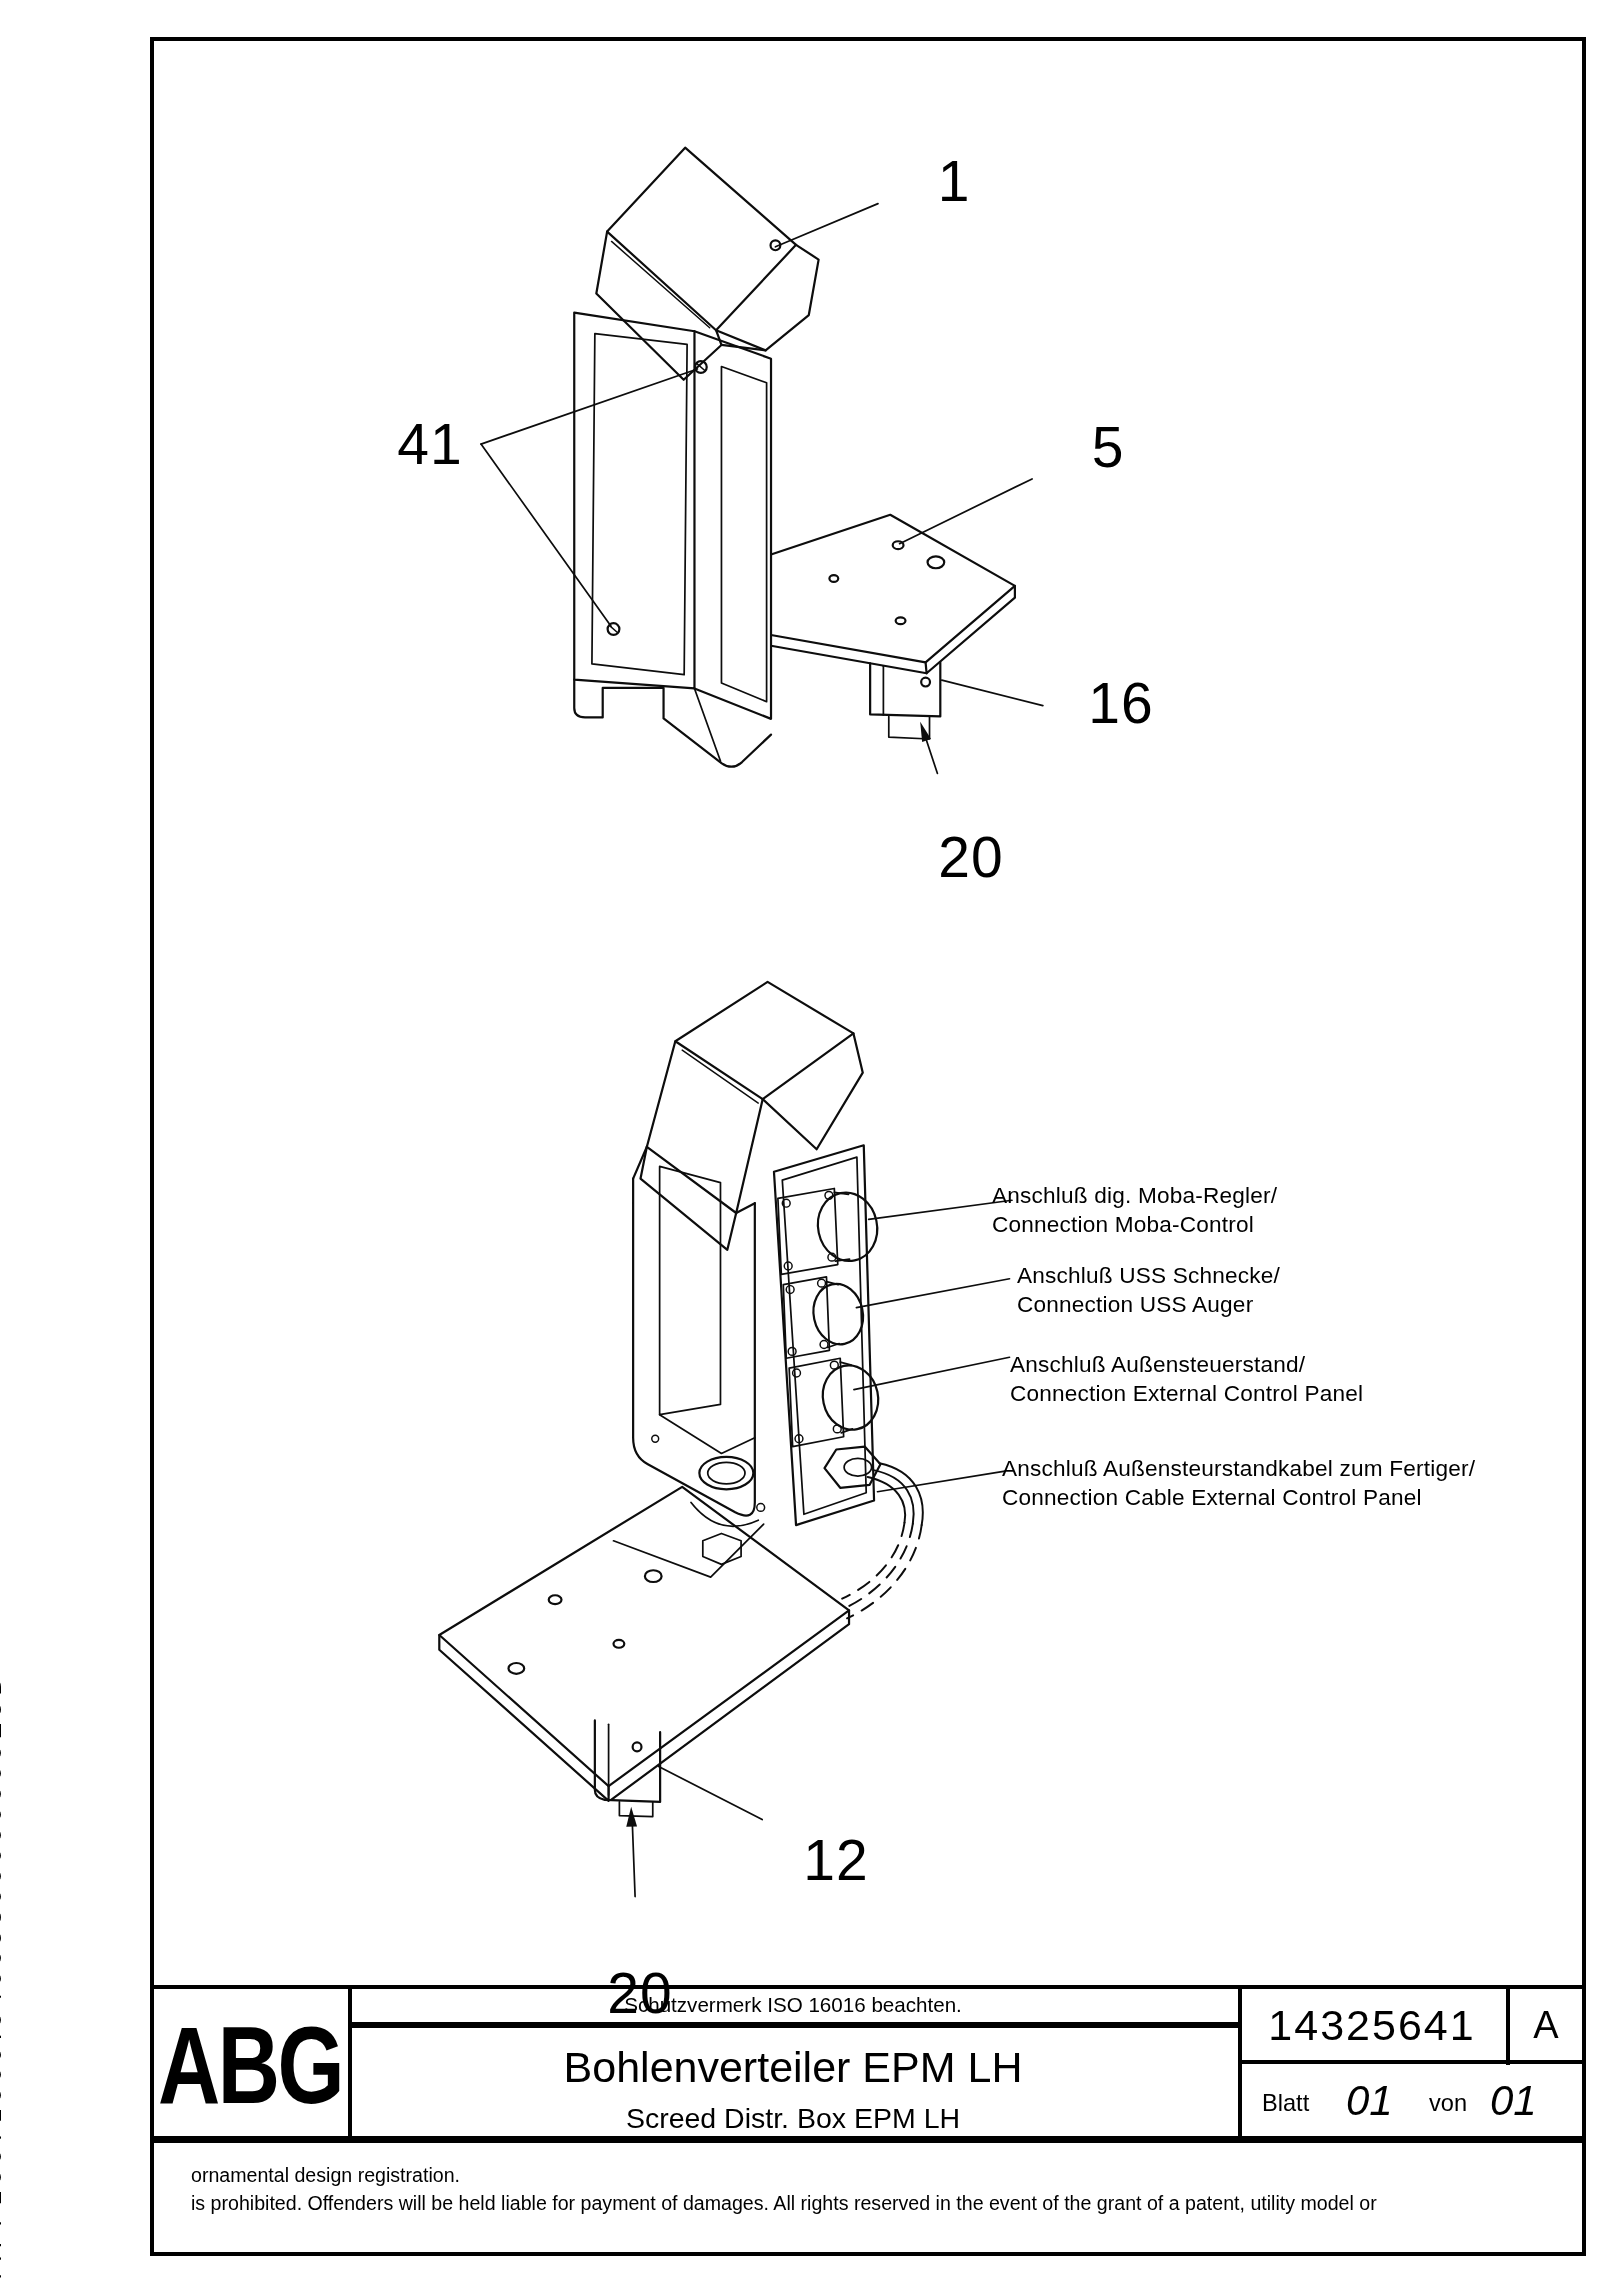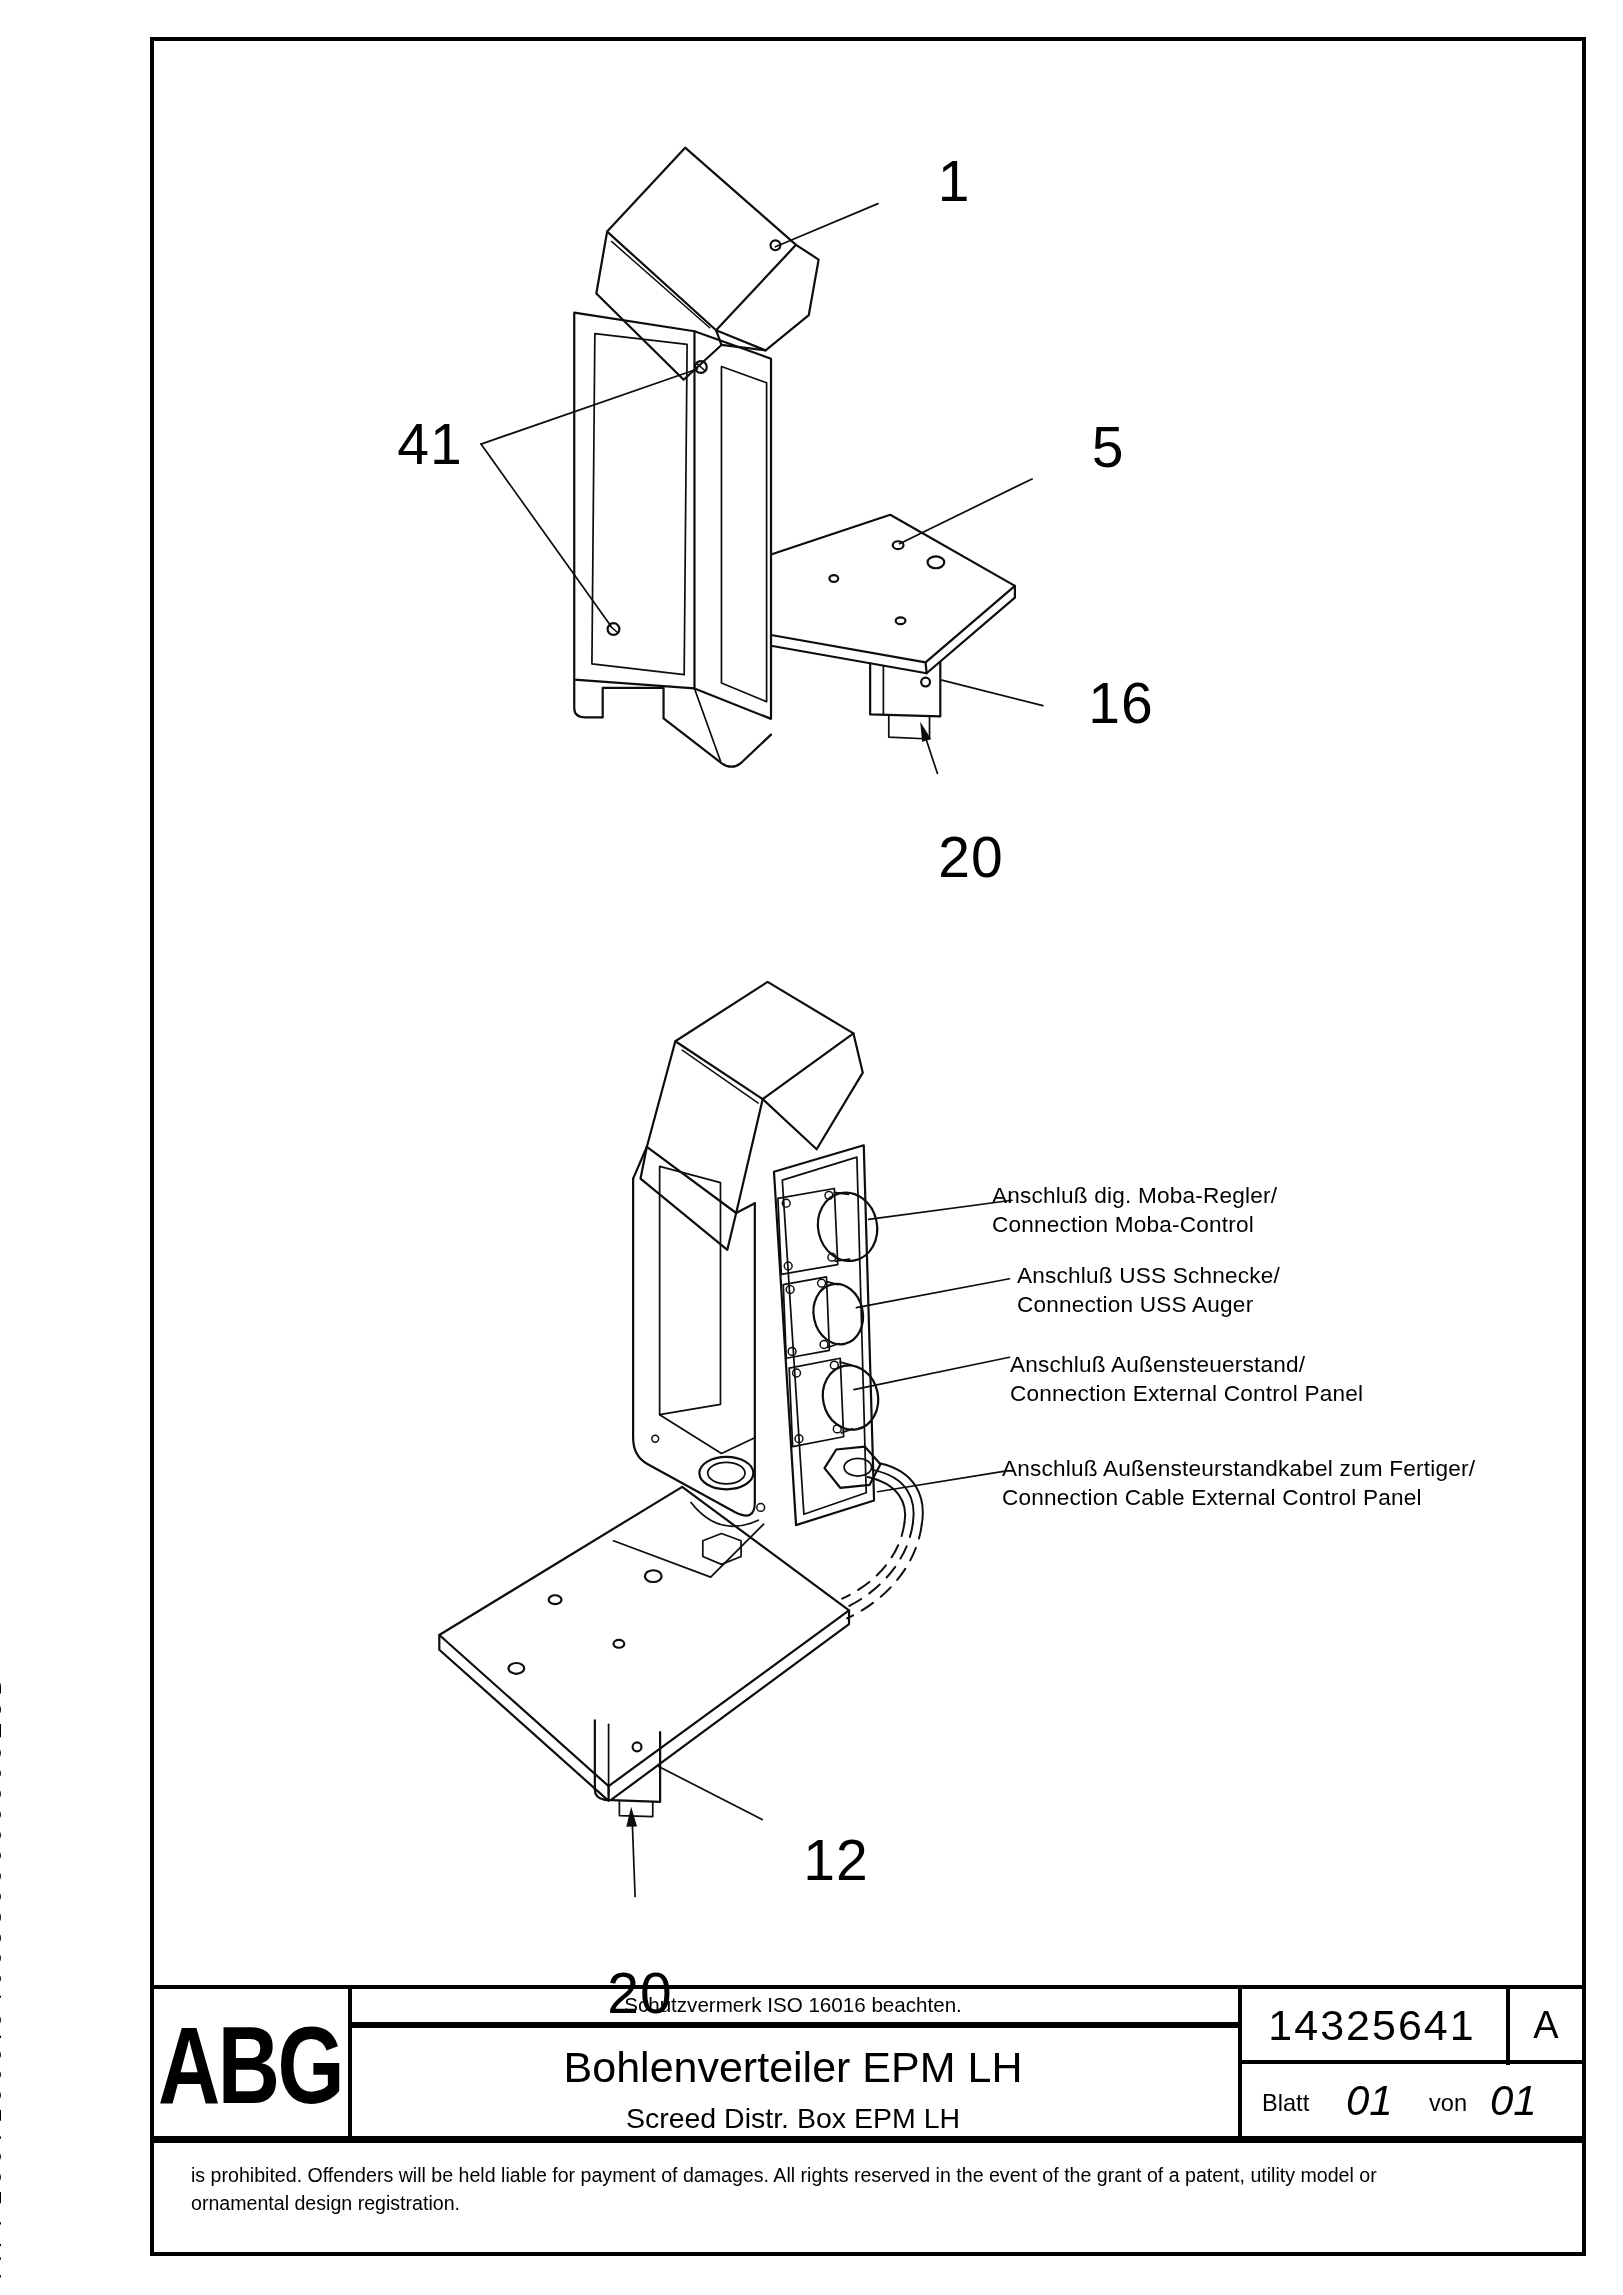--- a/index.html
+++ b/index.html
@@ -201,16 +201,16 @@
 <div class="abs tb-center title-de" style="left:793px;top:2067px;">Bohlenverteiler EPM LH</div>
 <div class="abs tb-center title-en" style="left:793px;top:2118px;">Screed Distr. Box EPM LH</div>
 <div class="abs tb-center dwg-no" style="left:1372px;top:2025px;">14325641</div>
 <div class="abs tb-center rev" style="left:1546px;top:2025px;">A</div>
 <div class="abs blatt-small" style="left:1262px;top:2103px;">Blatt</div>
 <div class="abs blatt-big" style="left:1346px;top:2101px;">01</div>
 <div class="abs blatt-small" style="left:1429px;top:2103px;">von</div>
 <div class="abs blatt-big" style="left:1490px;top:2101px;">01</div>
 
 <div class="abs disclaimer" style="left:191px;top:2161px;">
+  <div>ornamental design registration.</div>
   <div>is prohibited. Offenders will be held liable for payment of damages. All rights reserved in the event of the grant of a patent, utility model or</div>
-  <div>ornamental design registration.</div>
 </div>
 
 
 </body></html>

